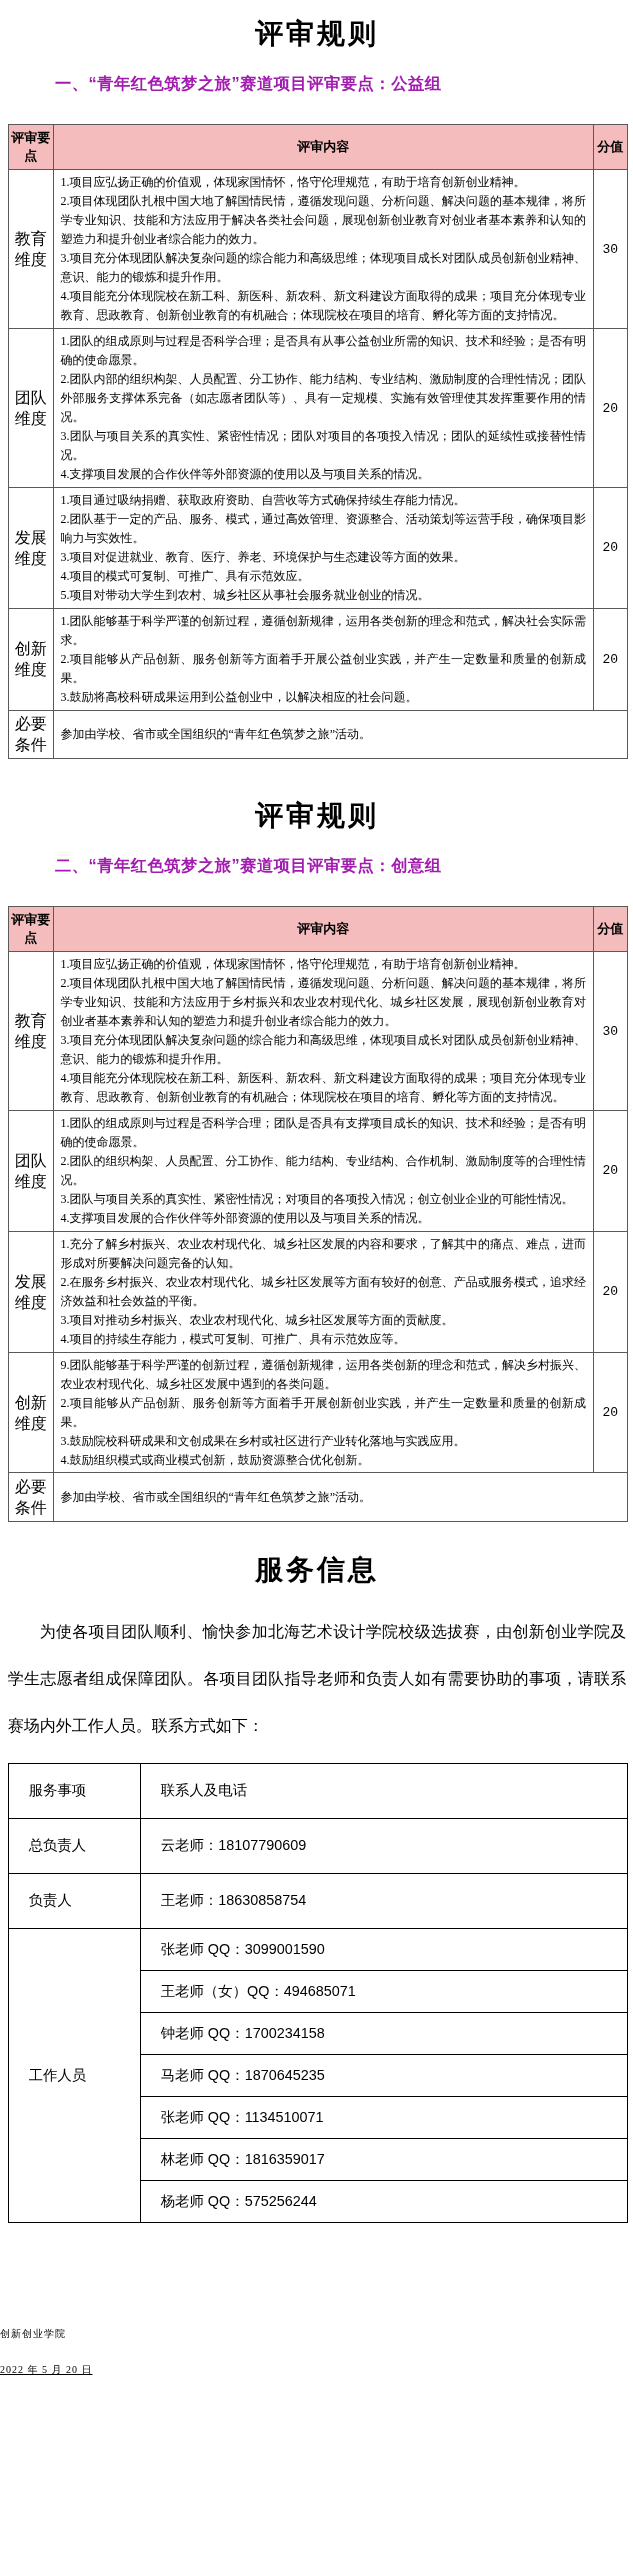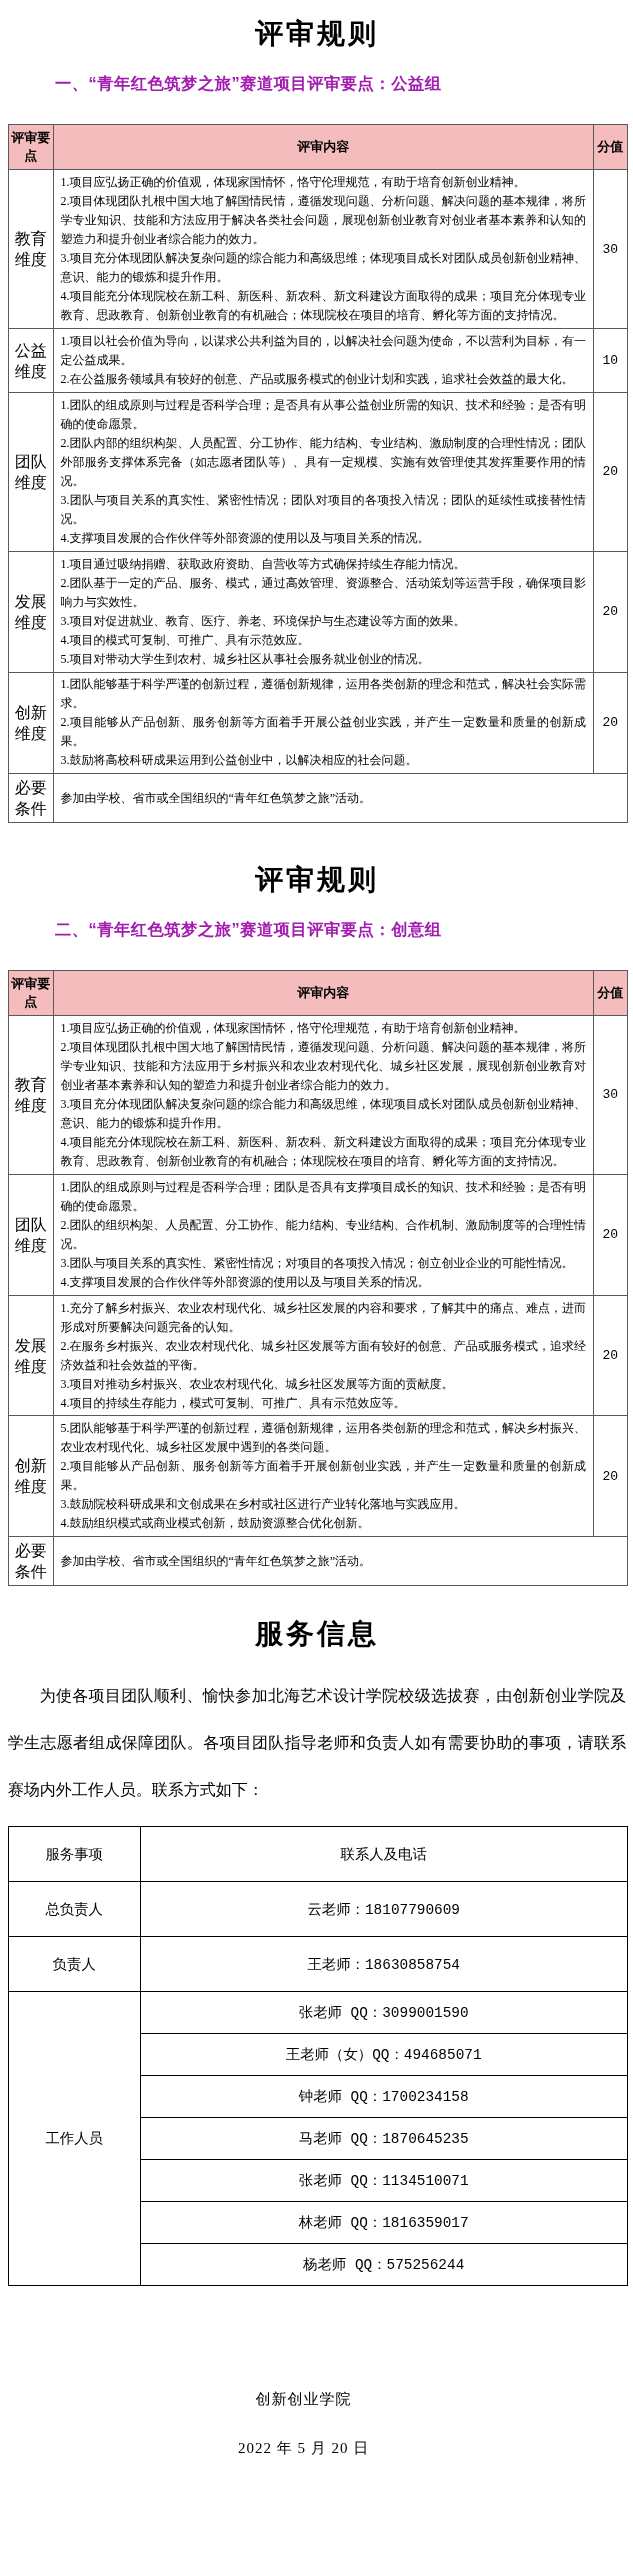--- a/index.html
+++ b/index.html
@@ -43,27 +43,27 @@
   .sec2 .doc-title { padding-top:38px; }
   .service-title { font-size:28px; font-weight:bold; text-align:center; padding-top:29px; letter-spacing:2.9px; }
   .service-paragraph {
     font-size:16px; line-height:47px; margin:19px 7.7px 0 7.7px;
     text-align:justify; text-indent:2em;
   }
   table.contact {
     border-collapse:collapse; width:619px; margin:13.4px 0 0 7.7px;
     table-layout:fixed;
   }
-  table.contact td { border:1.9px solid #000; text-align:center; vertical-align:middle; font-size:14.4px; padding:0 3px;font-family:Liberation Mono, monospace; }
+  table.contact td { border:1.9px solid #000; text-align:left; vertical-align:middle; font-size:14.4px; padding:0 20px; }
   table.contact .c-head { height:54px; }
   table.contact .c-role { height:54px; }
   table.contact .c-staff { height:41px; }
-  .footer { text-align:center; padding-right:27px; font-family:"Liberation Serif", serif; font-size:15px; letter-spacing:1px; }
+  .footer { text-align:left; padding-right:27px; font-family:"Liberation Serif", serif; font-size:10px; letter-spacing:1px; }
   .footer-org { margin-top:104px; }
-  .footer-date { margin-top:30px; }
+  .footer-date { margin-top:22px;text-decoration:underline; }
 </style>
 </head>
 <body>
 
 <div class="sec1">
   <div class="doc-title">评审规则</div>
   <div class="red-heading">一、“青年红色筑梦之旅”赛道项目评审要点：公益组</div>
 
   <table class="review">
     <colgroup>
@@ -83,28 +83,20 @@
         <td class="dim-cell">教育维度</td>
         <td class="content-cell">
           <div>1.项目应弘扬正确的价值观，体现家国情怀，恪守伦理规范，有助于培育创新创业精神。</div>
           <div>2.项目体现团队扎根中国大地了解国情民情，遵循发现问题、分析问题、解决问题的基本规律，将所学专业知识、技能和方法应用于解决各类社会问题，展现创新创业教育对创业者基本素养和认知的塑造力和提升创业者综合能力的效力。</div>
           <div>3.项目充分体现团队解决复杂问题的综合能力和高级思维；体现项目成长对团队成员创新创业精神、意识、能力的锻炼和提升作用。</div>
           <div>4.项目能充分体现院校在新工科、新医科、新农科、新文科建设方面取得的成果；项目充分体现专业教育、思政教育、创新创业教育的有机融合；体现院校在项目的培育、孵化等方面的支持情况。</div>
         </td>
         <td class="score-cell">30</td>
       </tr>
       <tr>
-        <td class="dim-cell">公益维度</td>
-        <td class="content-cell">
-          <div>1.项目以社会价值为导向，以谋求公共利益为目的，以解决社会问题为使命，不以营利为目标，有一定公益成果。</div>
-          <div>2.在公益服务领域具有较好的创意、产品或服务模式的创业计划和实践，追求社会效益的最大化。</div>
-        </td>
-        <td class="score-cell">10</td>
-      </tr>
-      <tr>
         <td class="dim-cell">团队维度</td>
         <td class="content-cell">
           <div>1.团队的组成原则与过程是否科学合理；是否具有从事公益创业所需的知识、技术和经验；是否有明确的使命愿景。</div>
           <div>2.团队内部的组织构架、人员配置、分工协作、能力结构、专业结构、激励制度的合理性情况；团队外部服务支撑体系完备（如志愿者团队等）、具有一定规模、实施有效管理使其发挥重要作用的情况。</div>
           <div>3.团队与项目关系的真实性、紧密性情况；团队对项目的各项投入情况；团队的延续性或接替性情况。</div>
           <div>4.支撑项目发展的合作伙伴等外部资源的使用以及与项目关系的情况。</div>
         </td>
         <td class="score-cell">20</td>
       </tr>
       <tr>
@@ -181,21 +173,21 @@
           <div>1.充分了解乡村振兴、农业农村现代化、城乡社区发展的内容和要求，了解其中的痛点、难点，进而形成对所要解决问题完备的认知。</div>
           <div>2.在服务乡村振兴、农业农村现代化、城乡社区发展等方面有较好的创意、产品或服务模式，追求经济效益和社会效益的平衡。</div>
           <div>3.项目对推动乡村振兴、农业农村现代化、城乡社区发展等方面的贡献度。</div>
           <div>4.项目的持续生存能力，模式可复制、可推广、具有示范效应等。</div>
         </td>
         <td class="score-cell">20</td>
       </tr>
       <tr>
         <td class="dim-cell">创新维度</td>
         <td class="content-cell">
-          <div>5.团队能够基于科学严谨的创新过程，遵循创新规律，运用各类创新的理念和范式，解决乡村振兴、农业农村现代化、城乡社区发展中遇到的各类问题。</div>
+          <div>9.团队能够基于科学严谨的创新过程，遵循创新规律，运用各类创新的理念和范式，解决乡村振兴、农业农村现代化、城乡社区发展中遇到的各类问题。</div>
           <div>2.项目能够从产品创新、服务创新等方面着手开展创新创业实践，并产生一定数量和质量的创新成果。</div>
           <div>3.鼓励院校科研成果和文创成果在乡村或社区进行产业转化落地与实践应用。</div>
           <div>4.鼓励组织模式或商业模式创新，鼓励资源整合优化创新。</div>
         </td>
         <td class="score-cell">20</td>
       </tr>
       <tr class="nec-row">
         <td class="dim-cell">必要条件</td>
         <td class="content-cell" colspan="2">
           <div>参加由学校、省市或全国组织的“青年红色筑梦之旅”活动。</div>

